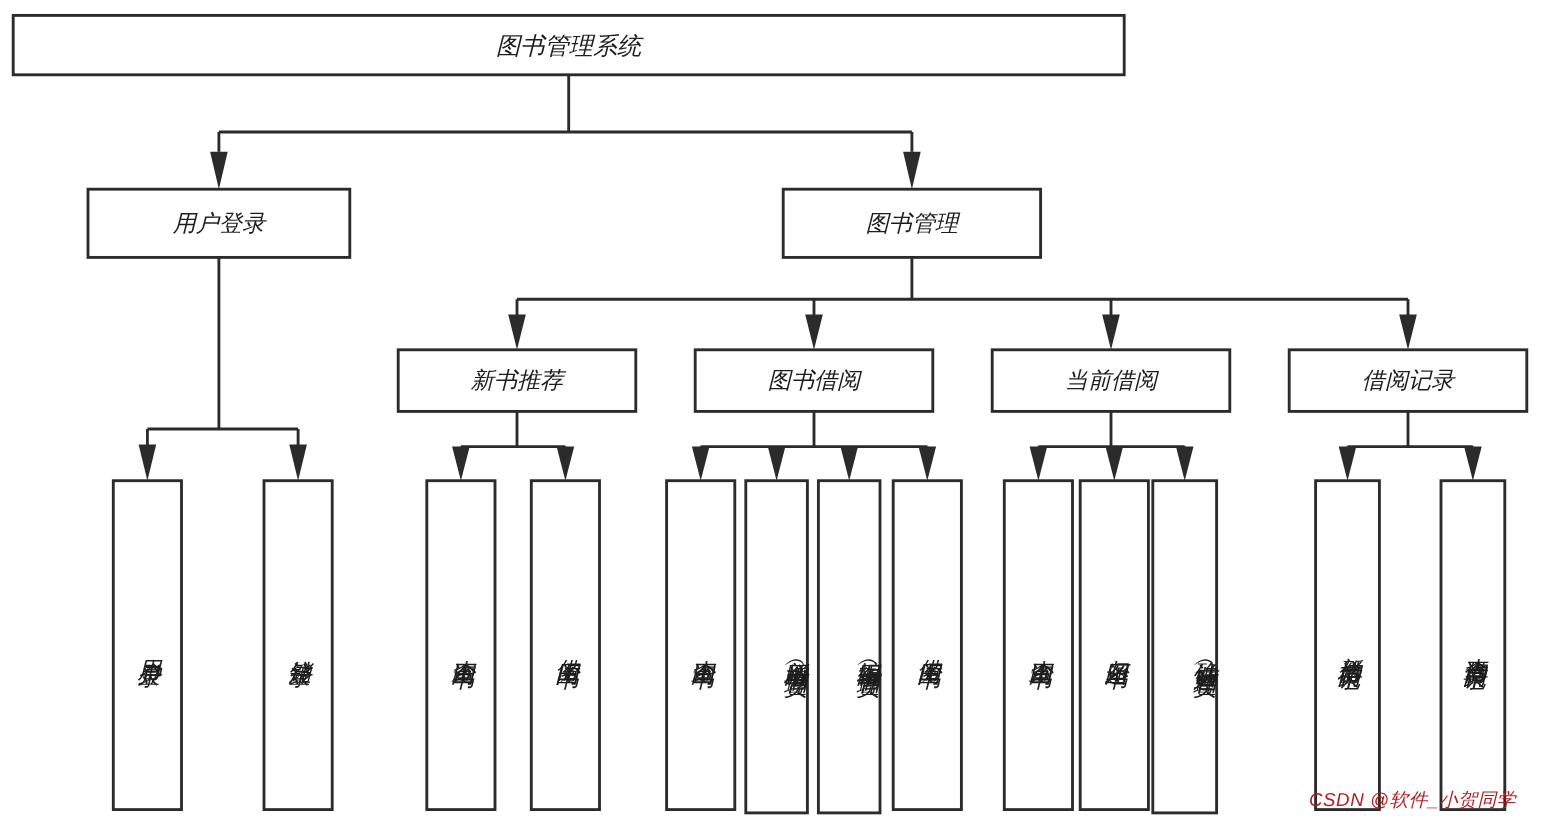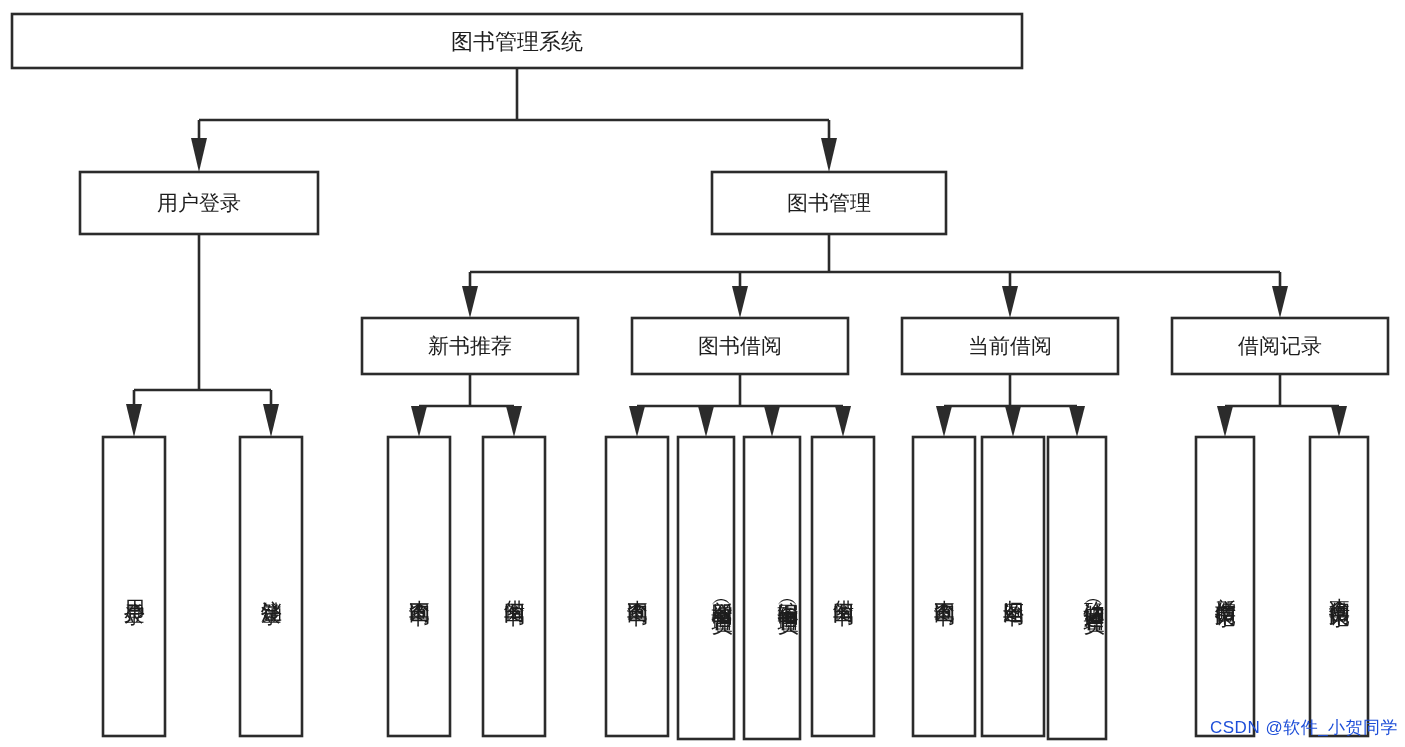--- a/index.html
+++ b/index.html
@@ -11,20 +11,21 @@
     width: 1405px;
     height: 747px;
     font-family: "Liberation Sans", "DejaVu Sans", sans-serif;
     overflow: hidden;
     position: relative;
   }
   #diagram-root {
     position: relative;
     width: 1405px;
     height: 747px;
+    font-style: italic;
   }
   svg.flow {
     position: absolute;
     top: 0;
     left: 0;
     width: 1405px;
     height: 747px;
     display: block;
   }
   .node-rect {
@@ -70,24 +71,23 @@
     align-items: center;
     justify-content: center;
     pointer-events: none;
   }
   .watermark {
     position: absolute;
     left: 1190px;
     top: 716px;
     font-family: "Liberation Sans", "DejaVu Sans", sans-serif;
     font-size: 17px;
-    color: #1d4ed8;
+    color: #b91c1c;
     white-space: nowrap;
     letter-spacing: 0.5px;
-    margin-left: 20px;
   }
 </style>
 </head>
 <body>
 
 <div id="diagram-root">
 
   <svg class="flow" viewBox="0 0 1405 747">
 
     <g>

